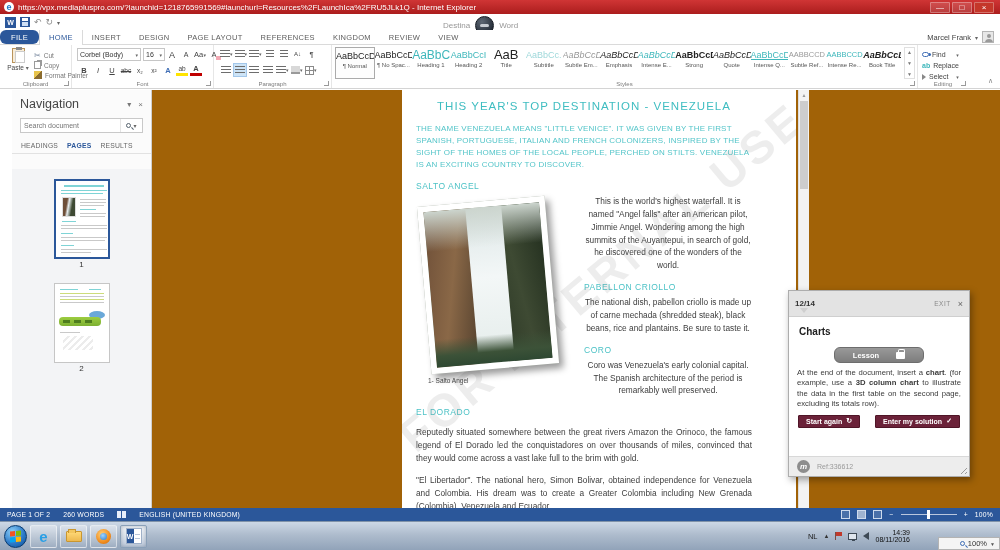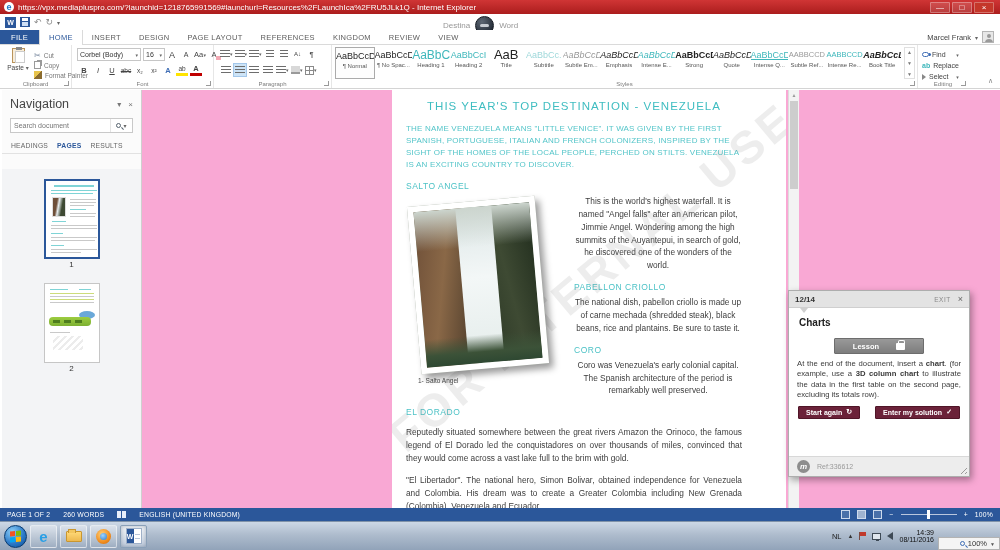--- a/index.html
+++ b/index.html
@@ -21,21 +21,21 @@
 .q-save{width:10px;height:10px;background:#2b579a;position:relative;}
 .q-save::before{content:"";position:absolute;top:1px;left:2px;width:6px;height:3px;background:#fff;}
 .q-save::after{content:"";position:absolute;bottom:1px;left:2px;width:6px;height:4px;background:#cfe0f5;}
 .q-caret{font-size:6px;color:#666;}
 #docfrag{position:absolute;left:443px;top:0;height:22px;display:flex;align-items:center;gap:5px;font-size:8px;color:#979797;}
 .sphere{width:19px;height:19px;border-radius:50%;background:radial-gradient(circle at 35% 28%,#5e6874,#272f3a 72%);border:1px solid #161c24;display:flex;align-items:center;justify-content:center;}
 .sphere i{display:block;width:9px;height:3px;border-radius:2px;background:#c7ccd2;}
 
 
 #tabrow{position:absolute;top:30px;left:0;right:0;height:15px;background:#fff;border-bottom:1px solid #dadada;display:flex;align-items:stretch;font-size:7.5px;}
-.ftab{background:#2b579a;color:#fff;padding:0 11px;display:flex;align-items:center;letter-spacing:.3px;}
+.ftab{background:#2b579a;color:#fff;padding:0 11px;display:flex;align-items:center;letter-spacing:.3px;border-radius:6px;}
 .rtab{padding:0 9px;color:#5c5c5c;display:flex;align-items:center;letter-spacing:.3px;}
 .rtab.on{color:#2b579a;border-left:1px solid #dadada;border-right:1px solid #dadada;margin-bottom:-1px;background:#fff;}
 #userbox{margin-left:auto;display:flex;align-items:center;gap:4px;padding-right:6px;font-size:7.5px;color:#444;}
 .avatar{width:12px;height:12px;border:1px solid #b5b5b5;background:#e8e8e8;position:relative;overflow:hidden;}
 .avatar::before{content:"";position:absolute;top:2px;left:4px;width:4px;height:4px;border-radius:50%;background:#9a9a9a;}
 .avatar::after{content:"";position:absolute;bottom:-2px;left:2px;width:8px;height:5px;border-radius:4px 4px 0 0;background:#9a9a9a;}
 
 
 #ribbon{position:absolute;top:45px;left:0;right:0;height:44px;background:#fff;border-bottom:1px solid #d4d4d4;display:flex;}
 .grp{position:relative;height:100%;border-right:1px solid #e6e6e6;flex:none;}
@@ -78,21 +78,21 @@
 .stscroll{position:absolute;right:2px;top:2px;bottom:9px;width:11px;border:1px solid #e0e0e0;display:flex;flex-direction:column;align-items:center;justify-content:space-between;font-size:5px;color:#777;padding:1px 0;}
 
 .edrows{position:absolute;left:4px;top:4px;font-size:7px;color:#444;}
 .edrows div{display:flex;align-items:center;gap:3px;height:11px;white-space:nowrap;}
 .ic-find{width:7px;height:5px;border-radius:3px;border:1px solid #3e6db5;box-shadow:3px 0 0 -1px #3e6db5;}
 .ic-repl{color:#3eb7bb;font-size:7px;font-weight:bold;}
 .ic-sel{width:0;height:0;border-left:4px solid #888;border-top:3px solid transparent;border-bottom:3px solid transparent;}
 #collapse{position:absolute;right:7px;bottom:3px;font-size:7px;color:#888;}
 
 
-#main{position:absolute;top:90px;left:2px;right:0;height:418px;background:#f9a8d4;}
+#main{position:absolute;top:90px;left:12px;right:0;height:418px;background:#a16207;}
 
 #navpane{position:absolute;left:0;top:0;bottom:0;width:140px;background:#fbfbfb;border-right:1px solid #cfcfcf;}
 .nhead{display:flex;align-items:center;padding:7px 8px 0;}
 .ntitle{font-size:12.5px;color:#454545;flex:1;}
 .nico{font-size:8px;color:#777;margin-left:7px;}
 .nsearch{margin:7px 8px 0;height:15px;border:1px solid #c9c9c9;background:#fff;display:flex;align-items:center;}
 .nsearch input{flex:1;border:none;outline:none;font-size:7px;color:#333;padding:0 3px;font-family:"Liberation Sans",sans-serif;min-width:0;}
 .sbtn{width:22px;height:100%;border-left:1px solid #e4e4e4;display:flex;align-items:center;justify-content:center;gap:2px;}
 .mag{width:5px;height:5px;border:1px solid #56636e;border-radius:50%;position:relative;}
 .mag::after{content:"";position:absolute;left:4px;top:4px;width:3px;height:1px;background:#56636e;transform:rotate(45deg);}
@@ -121,27 +121,27 @@
 .pframe{width:128px;height:168px;border:6px solid #fff;box-shadow:4px 5px 7px rgba(0,0,0,.4);transform:rotate(-5deg);margin:4px 0 0 8px;position:relative;overflow:hidden;background:#95a090;}
 .rockl{position:absolute;left:0;top:0;width:52px;height:100%;background:linear-gradient(100deg,#6e4f38,#8a6847 45%,#584430 85%);}
 .rockr{position:absolute;right:0;top:0;width:54px;height:100%;background:linear-gradient(260deg,#222e1e,#3e4a33 50%,#2a3624);}
 .fall{position:absolute;left:42px;top:0;width:36px;height:100%;background:linear-gradient(180deg,#dce6e6,#f3f7f7 45%,#e4ecea);}
 .mist{position:absolute;left:0;top:0;right:0;height:40px;background:linear-gradient(#ccd5ce,rgba(204,213,206,0));}
 .pool{position:absolute;left:0;bottom:0;right:0;height:28px;background:linear-gradient(rgba(56,76,52,0),#3c5238 60%,#2e4832);}
 .pcap{font-size:6.5px;color:#4a4a4a;margin:8px 0 0 12px;}
 
 
 #panel{position:absolute;left:788px;top:290px;width:182px;height:187px;background:#fff;border:1px solid #adadad;box-shadow:2px 3px 7px rgba(0,0,0,.35);z-index:20;}
-.phead{height:17px;background:#e3e3e3;border-bottom:1px solid #cfcfcf;display:flex;align-items:center;padding:0 6px;}
+.phead{height:26px;background:#e3e3e3;border-bottom:1px solid #cfcfcf;display:flex;align-items:center;padding:0 6px;}
 .pprog{font-size:8px;font-weight:bold;color:#333;}
 .pexit{margin-left:auto;font-size:6.5px;color:#8a8a8a;letter-spacing:.5px;}
 .pclose{margin-left:7px;color:#666;font-size:9px;}
 .ptri{position:absolute;left:11px;top:17px;width:0;height:0;border-left:4px solid transparent;border-right:4px solid transparent;border-top:5px solid #cfcfcf;}
 .ptitle{font-size:10px;font-weight:bold;color:#222;margin:9px 0 0 10px;}
-.lessonbtn{margin:10px auto 0;width:90px;height:16px;background:linear-gradient(#999,#7d7d7d);color:#fff;font-size:7.5px;font-weight:bold;display:flex;align-items:center;justify-content:center;gap:17px;border:1px solid #6d6d6d;border-radius:1px;}
+.lessonbtn{margin:10px auto 0;width:90px;height:16px;background:linear-gradient(#999,#7d7d7d);color:#fff;font-size:7.5px;font-weight:bold;display:flex;align-items:center;justify-content:center;gap:17px;border:1px solid #6d6d6d;border-radius:6px;}
 .bcase{width:9px;height:7px;background:#fff;border-radius:1px;position:relative;}
 .bcase::before{content:"";position:absolute;top:-3px;left:2px;width:5px;height:3px;border:1px solid #fff;border-bottom:none;border-radius:2px 2px 0 0;}
 .exbar{margin-top:13px;height:14px;background:#6b2239;color:#fff;font-size:8px;font-weight:bold;display:flex;align-items:center;justify-content:center;letter-spacing:.3px;}
 .extext{font-size:7.7px;color:#3a3a3a;padding:5px 8px 0;text-align:justify;line-height:1.35;}
 .pbtns{display:flex;justify-content:space-between;padding:5px 9px 0;}
 .pbtn{background:#6b2239;color:#fff;font-size:7px;font-weight:bold;height:13px;display:flex;align-items:center;justify-content:center;gap:4px;padding:0 7px;border:1px solid #4f1527;border-radius:1px;}
 .pfoot{position:absolute;bottom:0;left:0;right:0;height:20px;background:#ededed;border-top:1px solid #d8d8d8;display:flex;align-items:center;padding:0 8px;gap:7px;}
 .mlogo{width:13px;height:13px;border-radius:50%;background:#8d8d8d;color:#fff;font-size:8px;font-style:italic;font-weight:bold;display:flex;align-items:center;justify-content:center;}
 .pref{font-size:7px;color:#9a9a9a;}
 .rsz{position:absolute;right:2px;bottom:2px;width:9px;height:9px;background:repeating-linear-gradient(135deg,transparent 0 2px,#9a9a9a 2px 3px);clip-path:polygon(100% 0,100% 100%,0 100%);}
@@ -164,21 +164,21 @@
 .tk{width:27px;height:23px;border-radius:2px;border:1px solid rgba(255,255,255,.5);background:linear-gradient(rgba(255,255,255,.38),rgba(255,255,255,.08));display:flex;align-items:center;justify-content:center;flex:none;}
 .tk.active{background:linear-gradient(rgba(255,255,255,.8),rgba(225,233,246,.55));border-color:#8aa0b8;box-shadow:inset 0 0 4px rgba(40,60,90,.35);}
 .iebig{color:#2a9fe5;font-size:15px;font-weight:bold;line-height:15px;}
 .folder{width:16px;height:11px;background:linear-gradient(#ffd978,#edb94f);border:1px solid #c9962f;border-radius:1px;position:relative;}
 .folder::before{content:"";position:absolute;top:-3px;left:1px;width:6px;height:3px;background:#f3c75f;border:1px solid #c9962f;border-bottom:none;border-radius:1px 1px 0 0;}
 .media{width:15px;height:15px;border-radius:50%;background:radial-gradient(circle at 40% 35%,#ffd27a,#f08c1e 60%,#c76a10);position:relative;}
 .media::after{content:"";position:absolute;inset:4px;border-radius:50%;background:radial-gradient(circle at 40% 35%,#9fd4ff,#2e7cc9);}
 .wicon{width:16px;height:16px;background:#fff;border:1px solid #9fb0c8;display:flex;}
 .wleft{width:7px;background:#2b579a;color:#fff;font-size:7px;font-weight:bold;display:flex;align-items:center;justify-content:center;}
 .wlines{flex:1;background:repeating-linear-gradient(to bottom,transparent 0 3px,#b9c6da 3px 4px);margin:2px 1px;}
-#tray{margin-left:auto;display:flex;align-items:center;gap:6px;padding-right:66px;}
+#tray{margin-left:auto;display:flex;align-items:center;gap:6px;padding-right:90px;}
 .lang{font-size:7.5px;color:#1a1a1a;}
 .hid{font-size:6px;color:#333;}
 .tflag{width:7px;height:8px;position:relative;}
 .tflag::before{content:"";position:absolute;left:0;top:0;width:1px;height:8px;background:#7a4a43;}
 .tflag::after{content:"";position:absolute;left:1px;top:0;width:6px;height:4px;background:#c0392b;}
 .tnet{width:9px;height:7px;border:1px solid #3e4a56;background:#dfe6ee;position:relative;}
 .tnet::after{content:"";position:absolute;left:3px;bottom:-2px;width:3px;height:2px;background:#3e4a56;}
 .tvol{width:0;height:0;border-top:4px solid transparent;border-bottom:4px solid transparent;border-right:6px solid #3e4a56;}
 .clock{text-align:right;font-size:7px;color:#101010;line-height:7.5px;}
 

